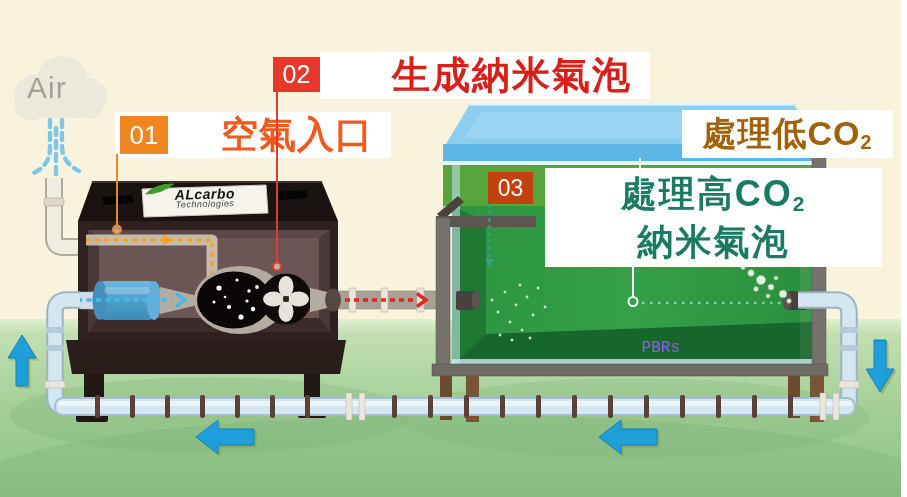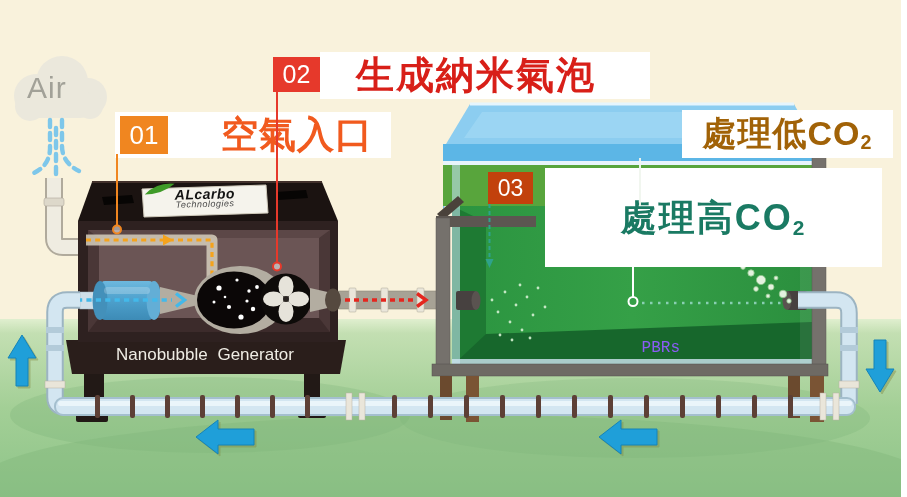--- a/index.html
+++ b/index.html
@@ -9,21 +9,21 @@
   #art{z-index:1;}
   .overlay{position:absolute;z-index:2;}
   #lines{z-index:3;pointer-events:none;}
   .wbox{position:absolute;background:#ffffff;display:flex;align-items:center;}
   .badge{position:absolute;display:flex;align-items:center;justify-content:center;
          color:#ffffff;font-weight:400;}
   .badge-01{left:120px;top:116px;width:48px;height:38px;background:#f08620;font-size:26px;}
   .badge-02{left:273px;top:57px;width:47px;height:35px;background:#e6392b;font-size:25px;}
   .badge-03{left:488px;top:172px;width:45px;height:32px;background:#c2410c;font-size:23px;}
   .badge-04{left:638px;top:112px;width:45px;height:46px;background:#6db044;font-size:26px;}
-  .box-a{left:320px;top:52px;width:330px;height:47px;padding-left:36px;box-sizing:border-box;}
+  .box-a{left:320px;top:52px;width:330px;height:47px;padding-left:72px;box-sizing:border-box;}
   .box-b{left:115px;top:112px;width:276px;height:46px;justify-content:flex-end;padding-right:18px;box-sizing:border-box;}
   .box-c{left:682px;top:110px;width:211px;height:48px;justify-content:center;}
   .box-d{left:545px;top:168px;width:337px;height:99px;flex-direction:column;justify-content:center;line-height:1.32;}
   .t-red{color:#d81f18;font-size:38px;font-weight:700;letter-spacing:2px;white-space:nowrap;}
   .t-orange{color:#f15a1e;font-size:37px;font-weight:700;letter-spacing:1px;white-space:nowrap;}
   .t-gdark{color:#1a7a63;font-size:36px;font-weight:700;letter-spacing:2px;white-space:nowrap;}
   .t-glight{color:#a16207;font-size:34px;font-weight:700;letter-spacing:1px;white-space:nowrap;}
   .sub{font-size:0.58em;vertical-align:-0.22em;}
   .air-label{left:27px;top:71px;font-size:30px;color:#a2a198;letter-spacing:1px;}
   .gen-label{left:95px;top:345px;width:220px;text-align:center;color:#efece4;font-size:17px;word-spacing:5px;}
@@ -297,39 +297,39 @@
   <div class="overlay air-label">Air</div>
 
   <div class="overlay logo">
     <div class="logo-name">ALcarbo</div>
     <div class="logo-sub">Technologies</div>
     <svg class="leaf" width="34" height="16">
       <path d="M2,14 Q14,2 32,4 Q20,14 2,14 Z" fill="#3f9b28"></path>
     </svg>
   </div>
 
-  <div class="overlay gen-label">Nanobubble Generator</div>
   <div class="overlay tank-label">PBRs</div>
 
   <div class="wbox box-a overlay">
     <span class="t-red">生成納米氣泡</span>
   </div>
   <div class="badge badge-02 overlay">02</div>
 
   <div class="wbox box-b overlay">
     <span class="t-orange">空氣入口</span>
   </div>
   <div class="badge badge-01 overlay">01</div>
 
   <div class="wbox box-c overlay">
     <span class="t-glight"><span>處理低CO</span><span class="sub">2</span></span>
   </div>
 
   <div class="wbox box-d overlay">
     <span class="t-gdark"><span>處理高CO</span><span class="sub">2</span></span>
+    <span class="t-gdark">納米氣泡</span>
   </div>
   <div class="badge badge-03 overlay">03</div>
 
   <svg id="lines" width="907" height="497" viewBox="0 0 907 497">
     <g stroke="#f08620" stroke-width="2" fill="none">
       <line x1="117" y1="154" x2="117" y2="225"></line>
       <circle cx="117" cy="229.5" r="4" fill="rgba(255,255,255,0.55)"></circle>
     </g>
     <g stroke="#e6392b" stroke-width="2" fill="none">
       <line x1="277" y1="92" x2="277" y2="262"></line>

